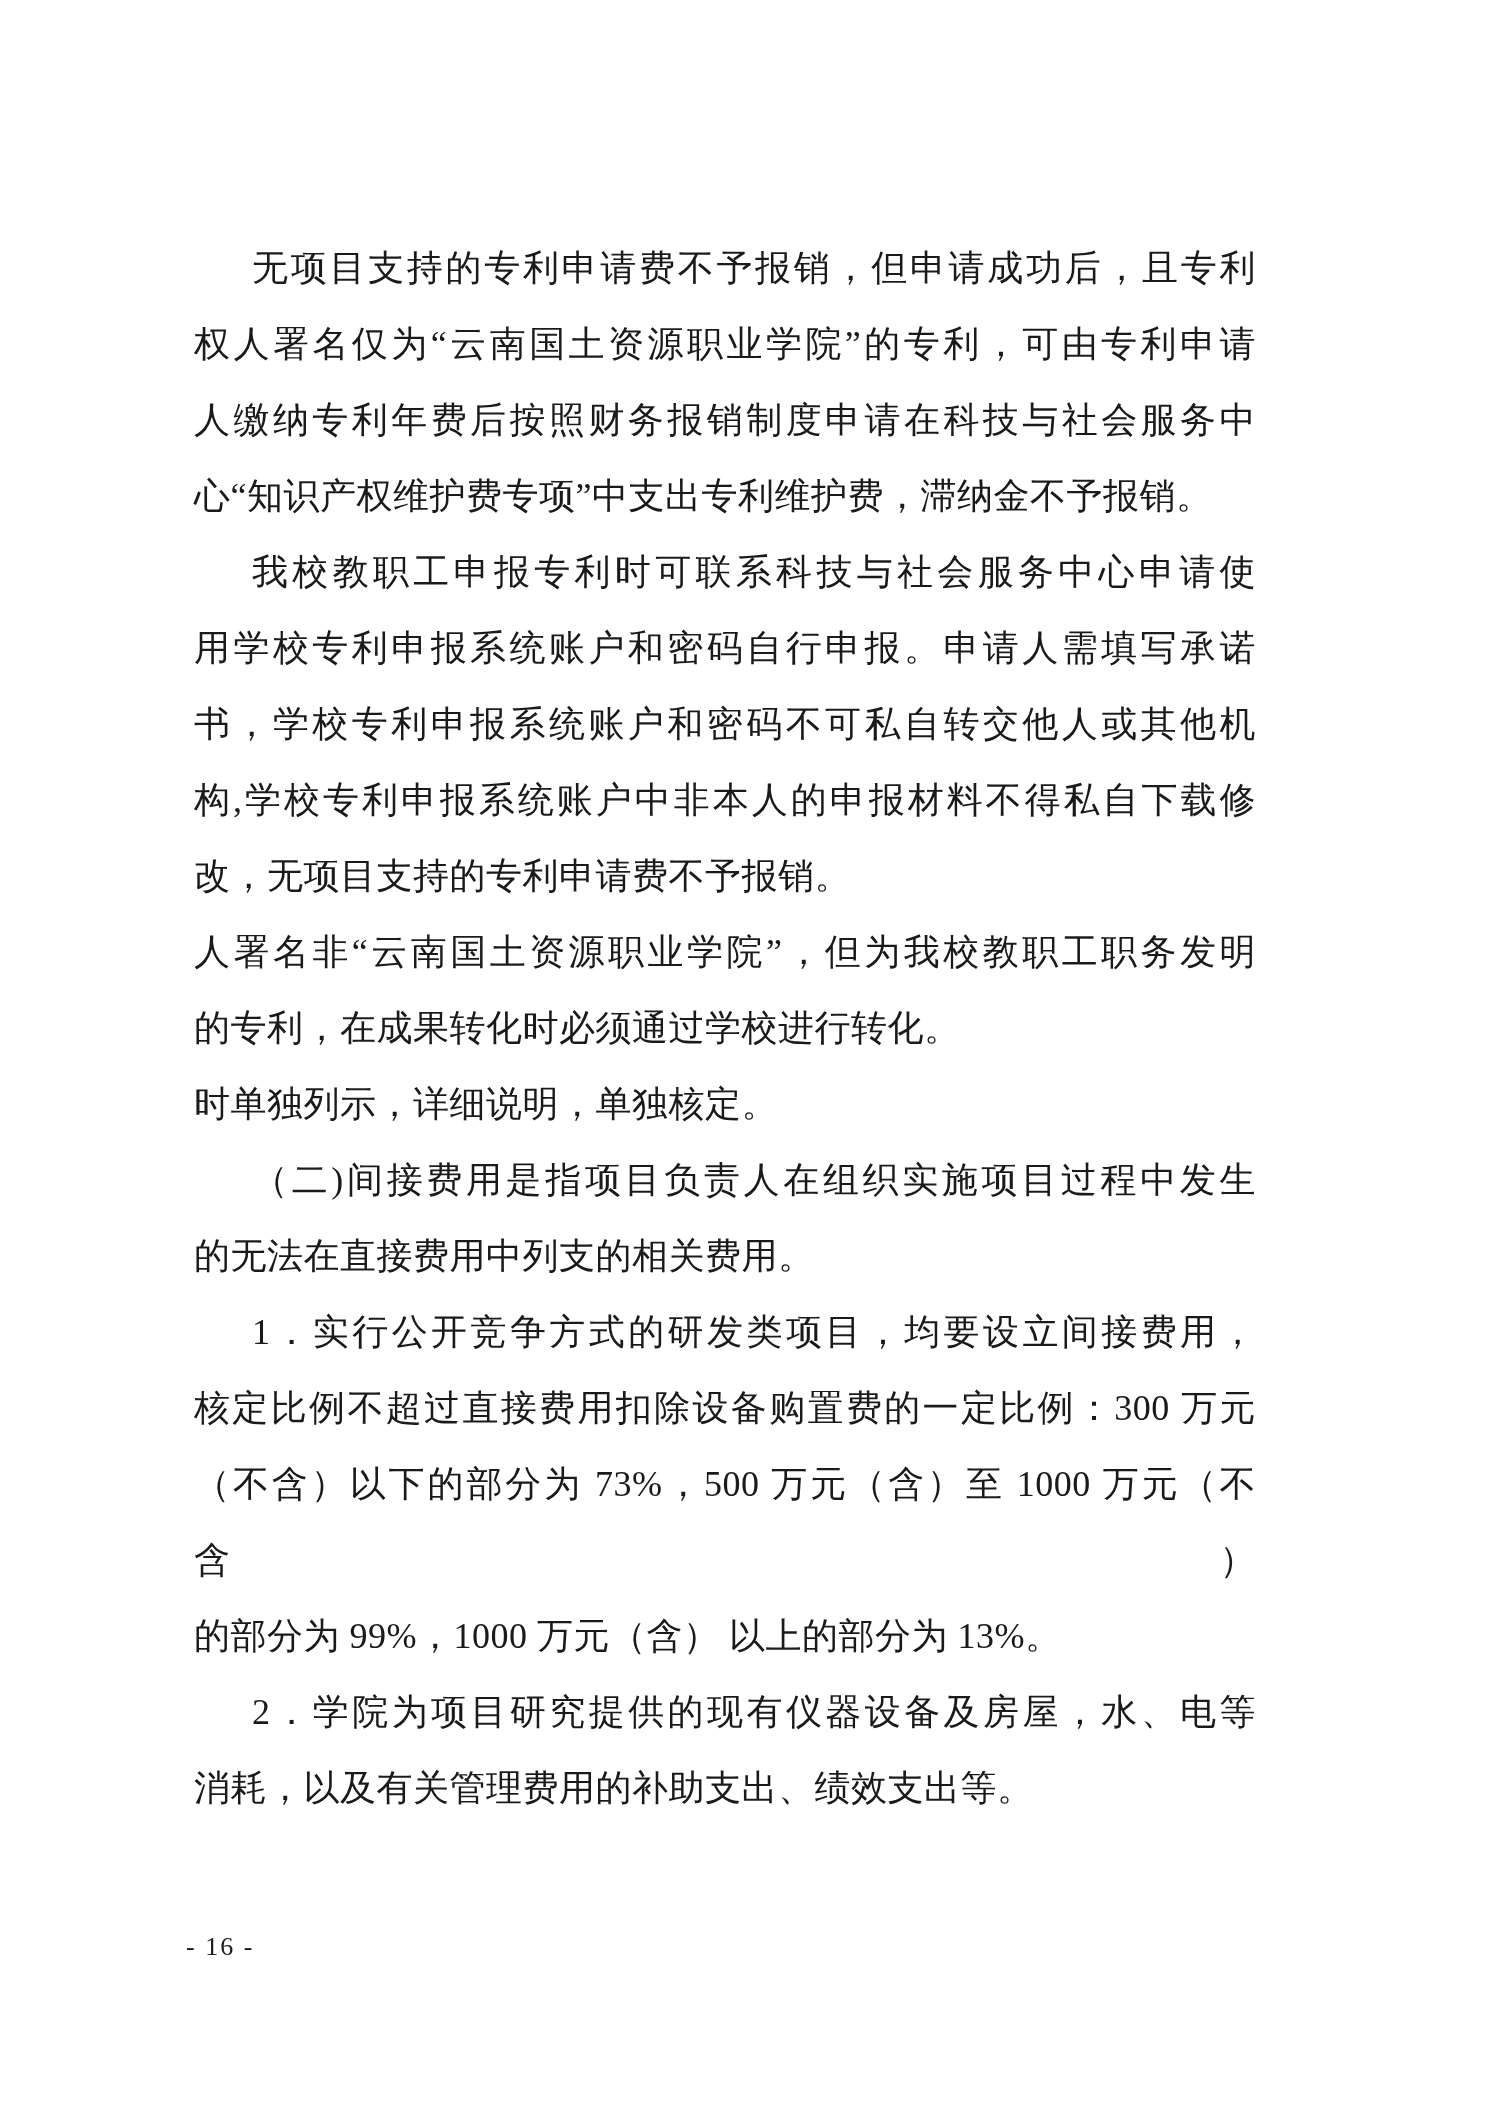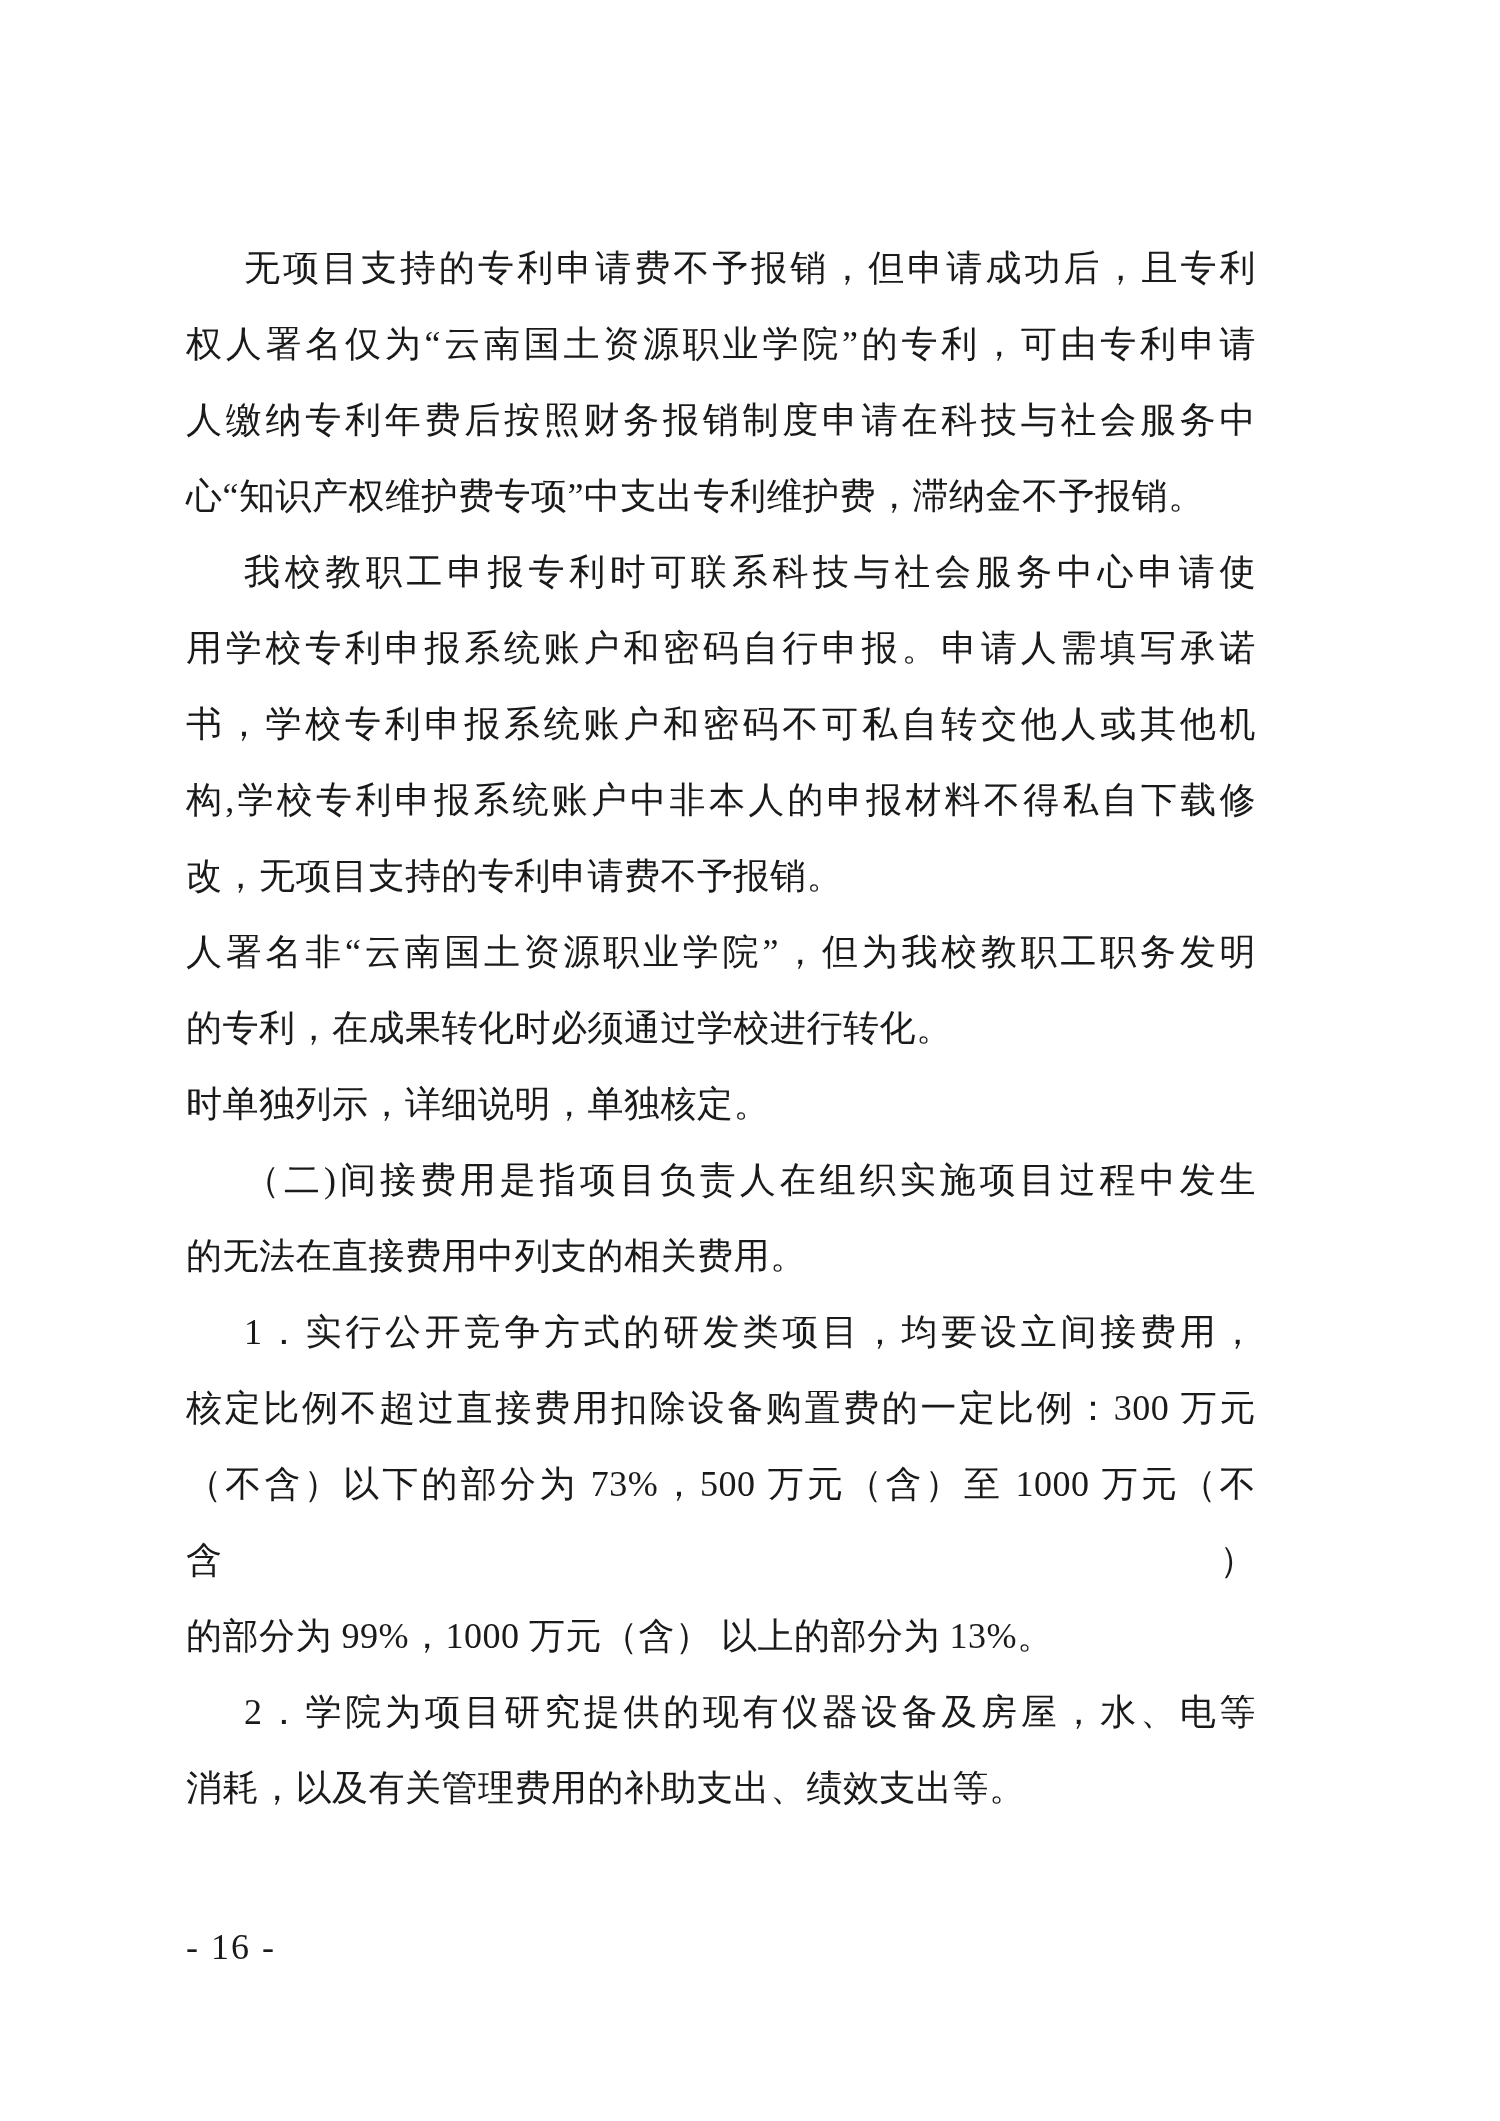--- a/index.html
+++ b/index.html
@@ -31,32 +31,33 @@
     padding: 0;
   }
   .line {
     font-size: 36px;
     line-height: 76px;
     min-height: 76px;
     text-align: justify;
     text-align-last: justify;
     letter-spacing: 0.5px;
     font-weight: 400;
+    margin-left: 8px;
   }
   .line.first {
     padding-left: 58px;
   }
   .line.last {
     text-align-last: left;
   }
   .page-number {
     position: absolute;
     left: 186px;
     top: 1922px;
-    font-size: 36px;
+    font-size: 26px;
     line-height: 50px;
     letter-spacing: 2px;
     color: #1a1a1a;
   }
 </style>
 </head>
 <body>
 
 <div class="doc-page">
   <div class="doc-content">

